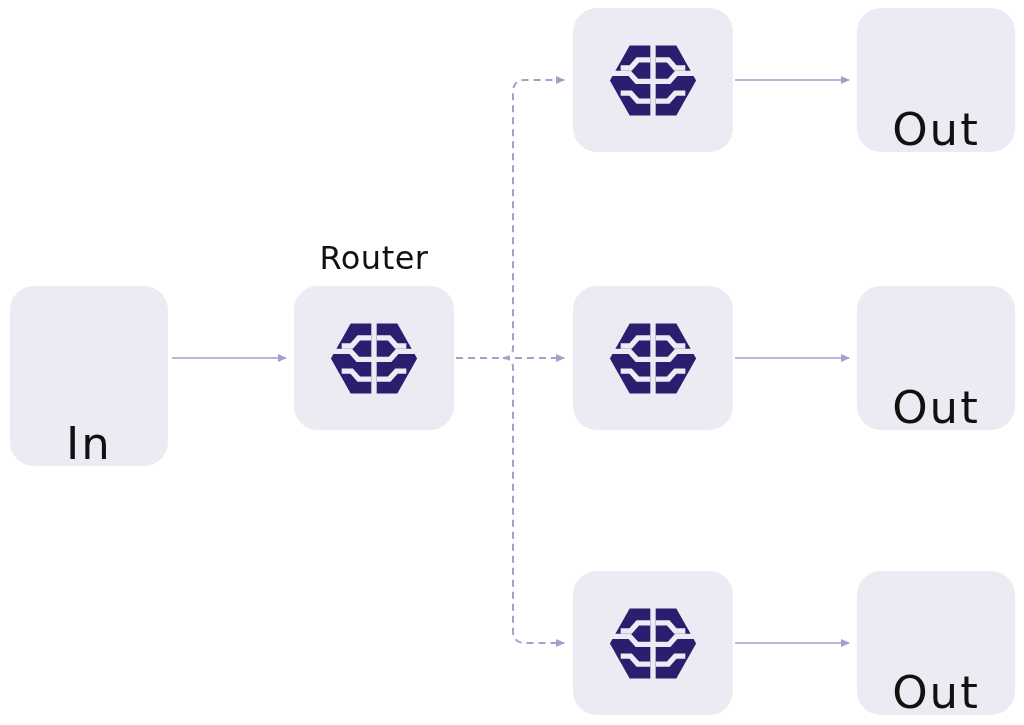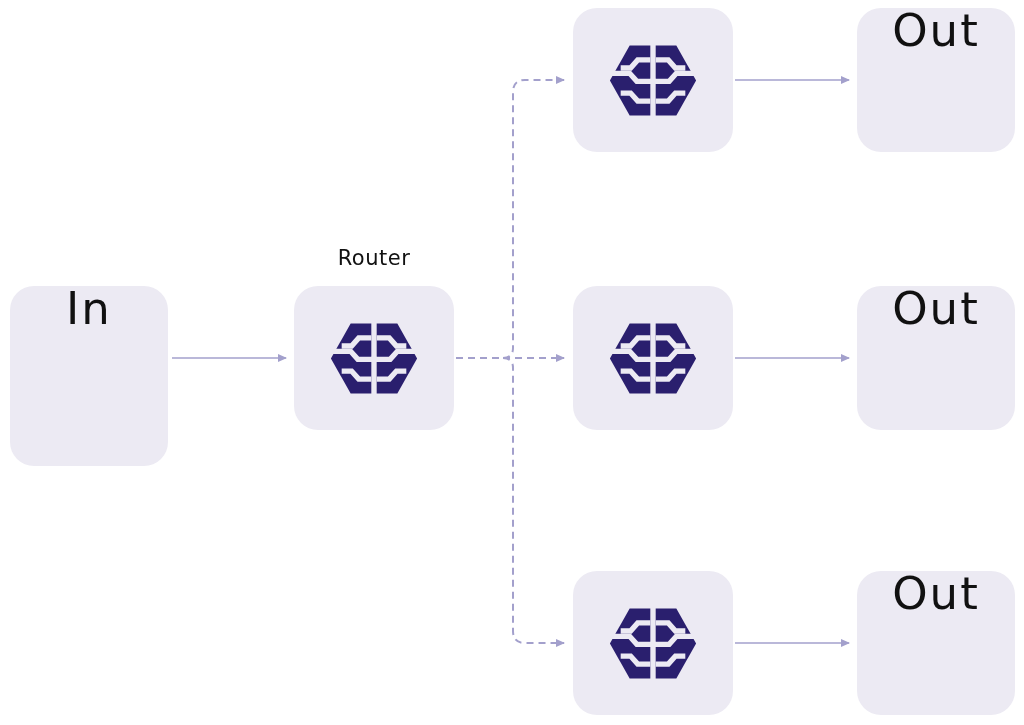--- a/index.html
+++ b/index.html
@@ -22,32 +22,32 @@
     pointer-events:none;
   }
   .edge{stroke:var(--arrow-color);fill:none;}
   .edge.solid{stroke-width:1.6;}
   .edge.dashed{stroke-width:2;stroke-dasharray:7 5;}
   .arrowhead{fill:var(--arrow-color);}
   .node{
     position:absolute;
     background:var(--node-background);
     border-radius:24px;
-    display:flex;align-items:flex-start;justify-content:center;
+    display:flex;align-items:flex-end;justify-content:center;
   }
   .node .node-label{
     color:var(--text-color);
     font-size:45px;
     letter-spacing:2px;
     line-height:1;
   }
   .node-title{
     position:absolute;
     color:var(--text-color);
-    font-size:21px;
+    font-size:32px;
     font-weight:500;
     letter-spacing:0.5px;
     text-align:center;
     line-height:28px;
   }
   
   #node-in{left:10px;top:286px;width:158px;height:180px;}
   #node-router{left:294px;top:286px;width:160px;height:144px;}
   #router-title{left:294px;top:244px;width:160px;}
   #node-model-1{left:573px;top:8px;width:160px;height:144px;}

